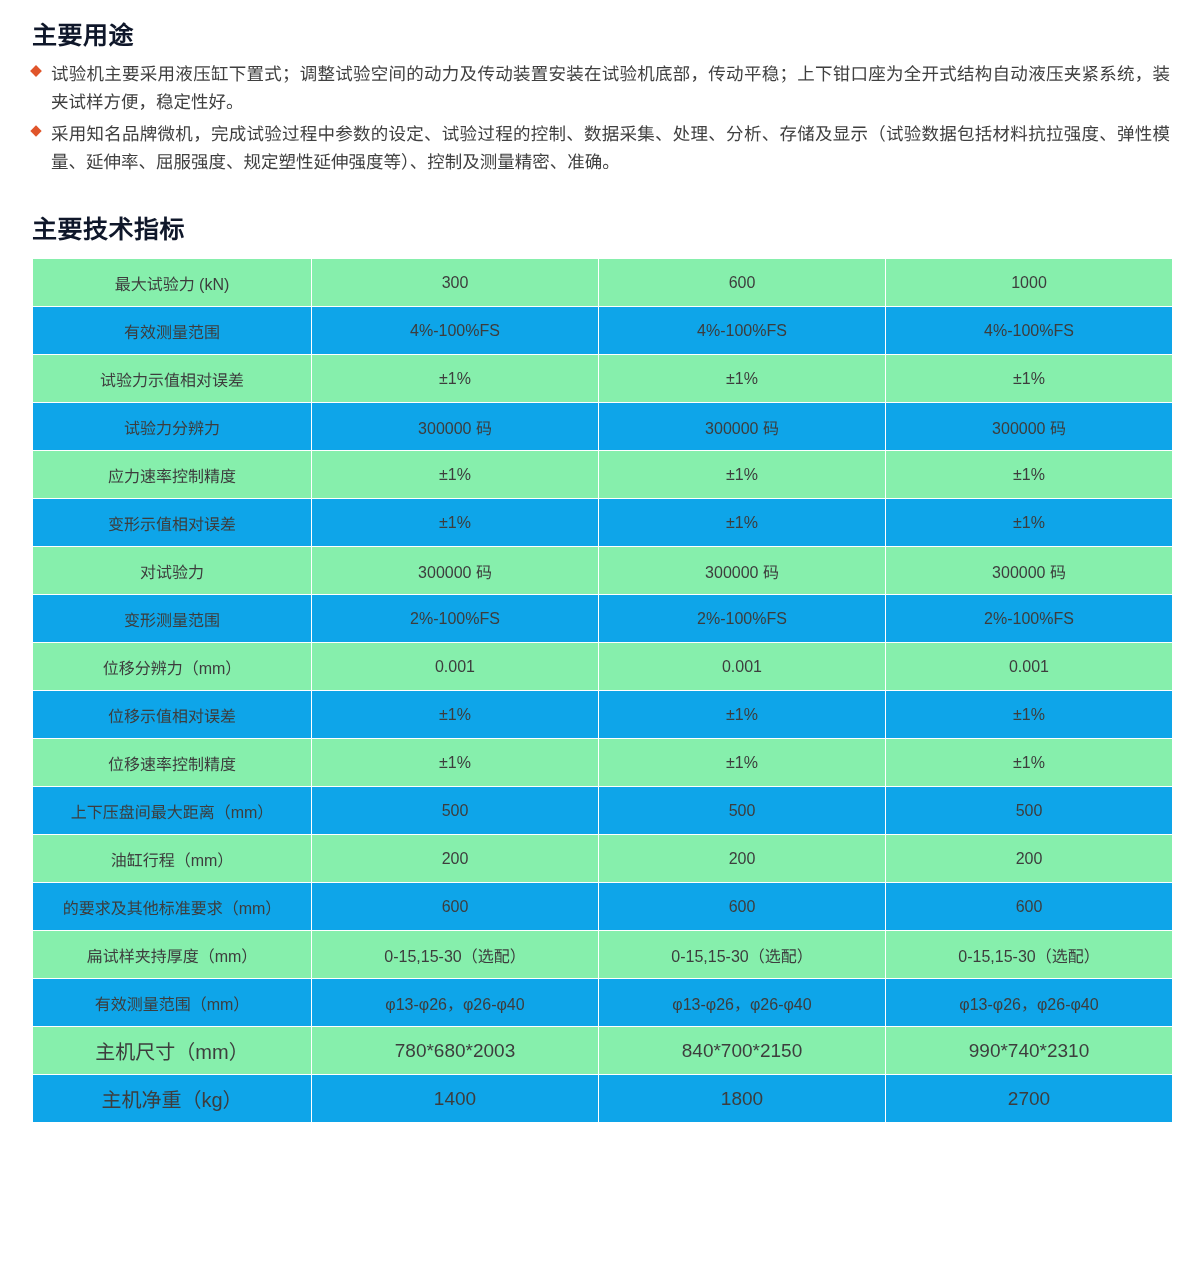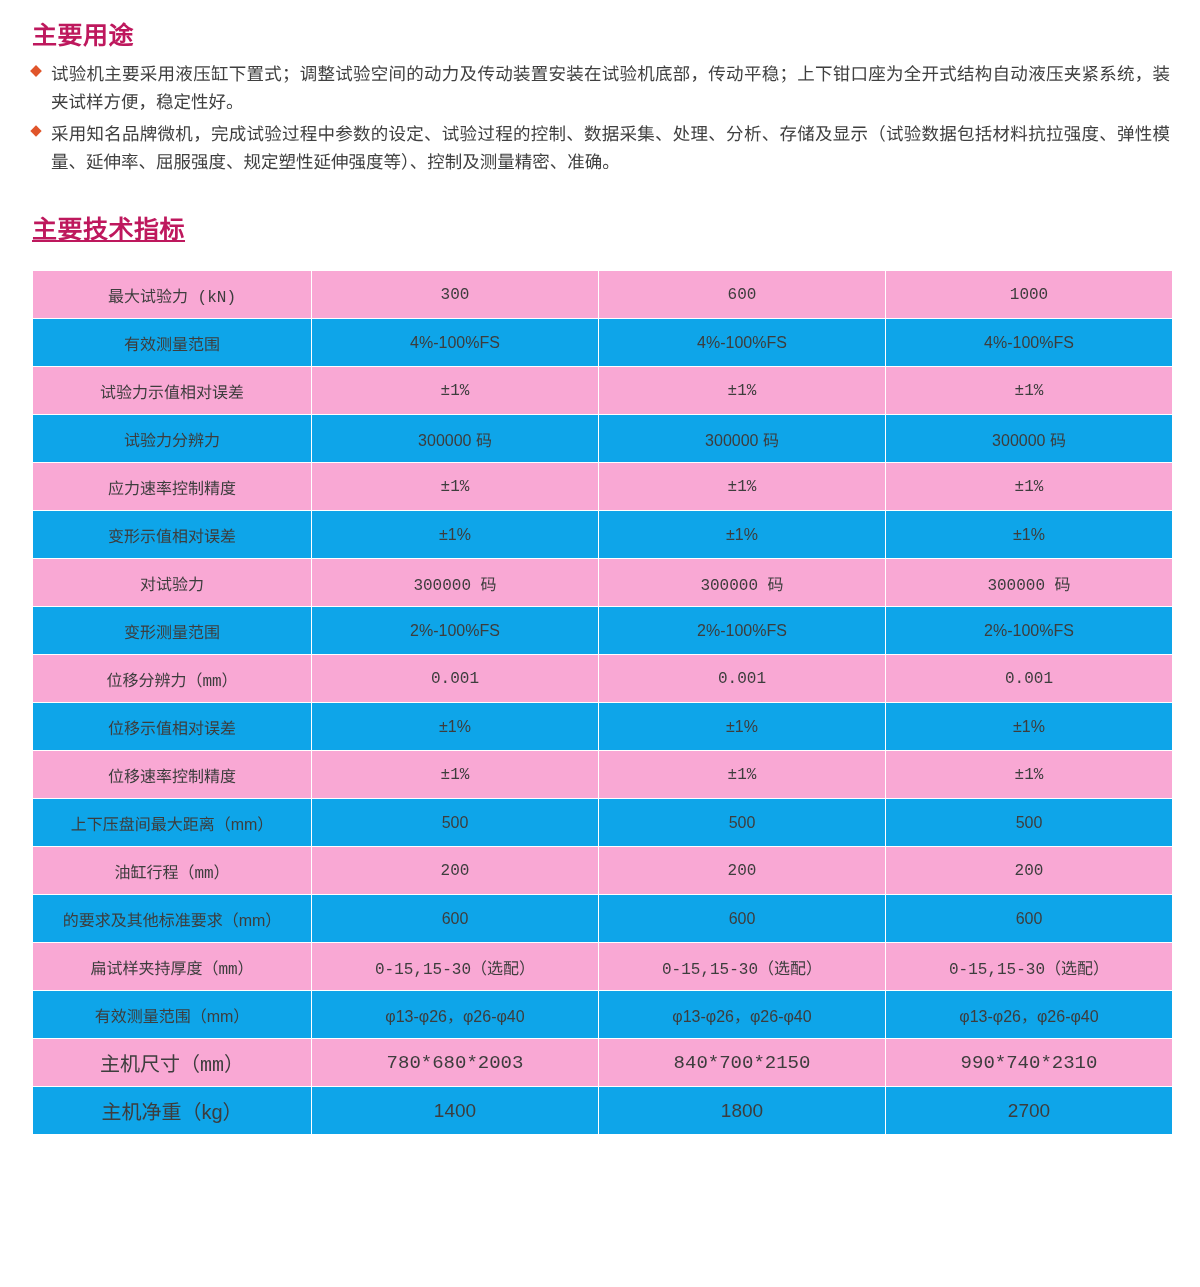--- a/index.html
+++ b/index.html
@@ -18,29 +18,28 @@
   .page {
     width: 1200px;
     box-sizing: border-box;
     padding: 14px 30px 18px 30px;
   }
 
   
   .section-heading {
     font-size: 25px;
     font-weight: bold;
-    color: #be185d;
+    color: #0f172a;
     letter-spacing: 0.5px;
     margin: 6px 0 10px 2px;
     line-height: 1.2;
   }
   .section-heading.second {
     margin-top: 38px;
-    margin-bottom: 26px;
-    text-decoration: underline;
+    margin-bottom: 14px;
   }
 
   
   .bullet-list {
     margin: 0;
     padding: 0;
     list-style: none;
   }
   .bullet-item {
     position: relative;
@@ -80,21 +79,21 @@
     color: #3d3d3d;
     padding: 2px 6px;
     box-sizing: border-box;
     overflow: hidden;
     white-space: nowrap;
   }
   .col-label { width: 278px; }
   .col-value { width: 286px; }
 
   
-  tr.row-dark td { background: #f9a8d4; font-family: Liberation Mono, monospace; }
+  tr.row-dark td { background: #86efac; }
   tr.row-light td { background: #0ea5e9; }
 
   
   tr.row-large td { font-size: 19px; }
   tr.row-large td.cell-label { font-size: 20px; }
   tr.row-large td.cell-value { font-size: 19px; }
 </style>
 </head>
 <body>
 

